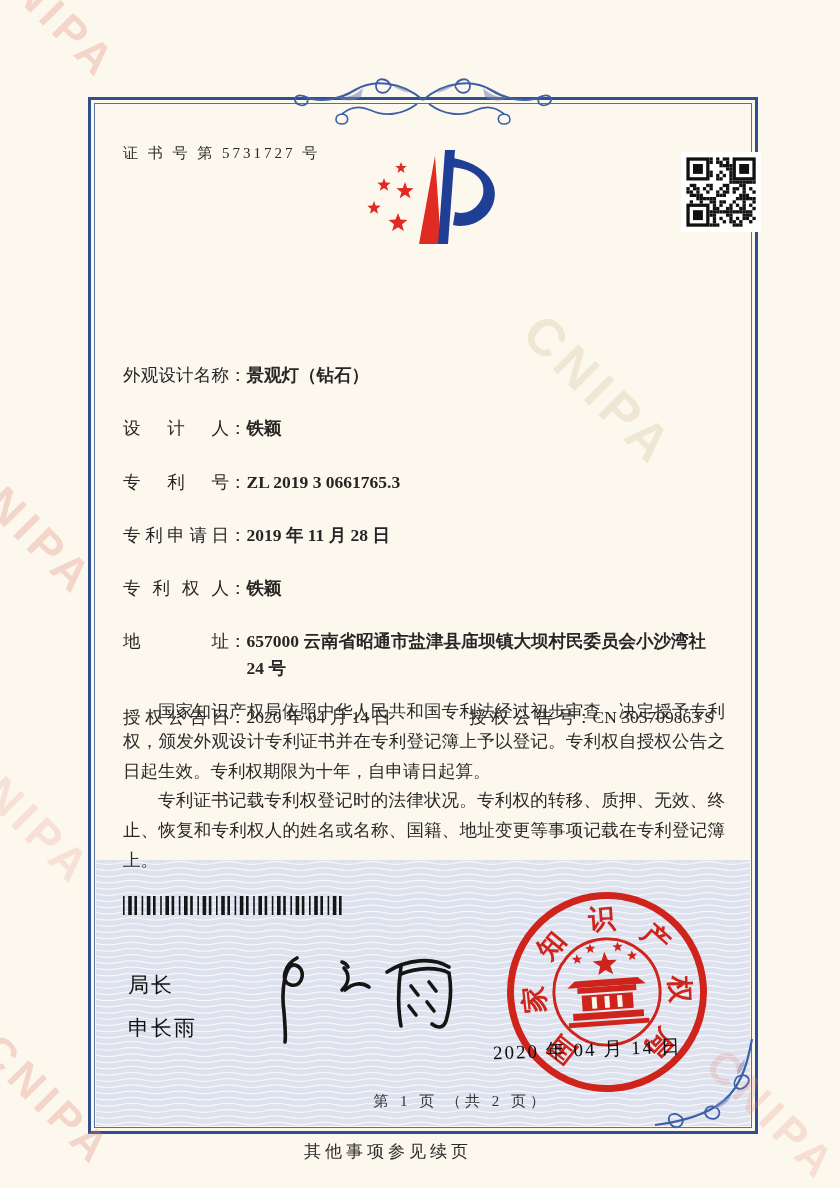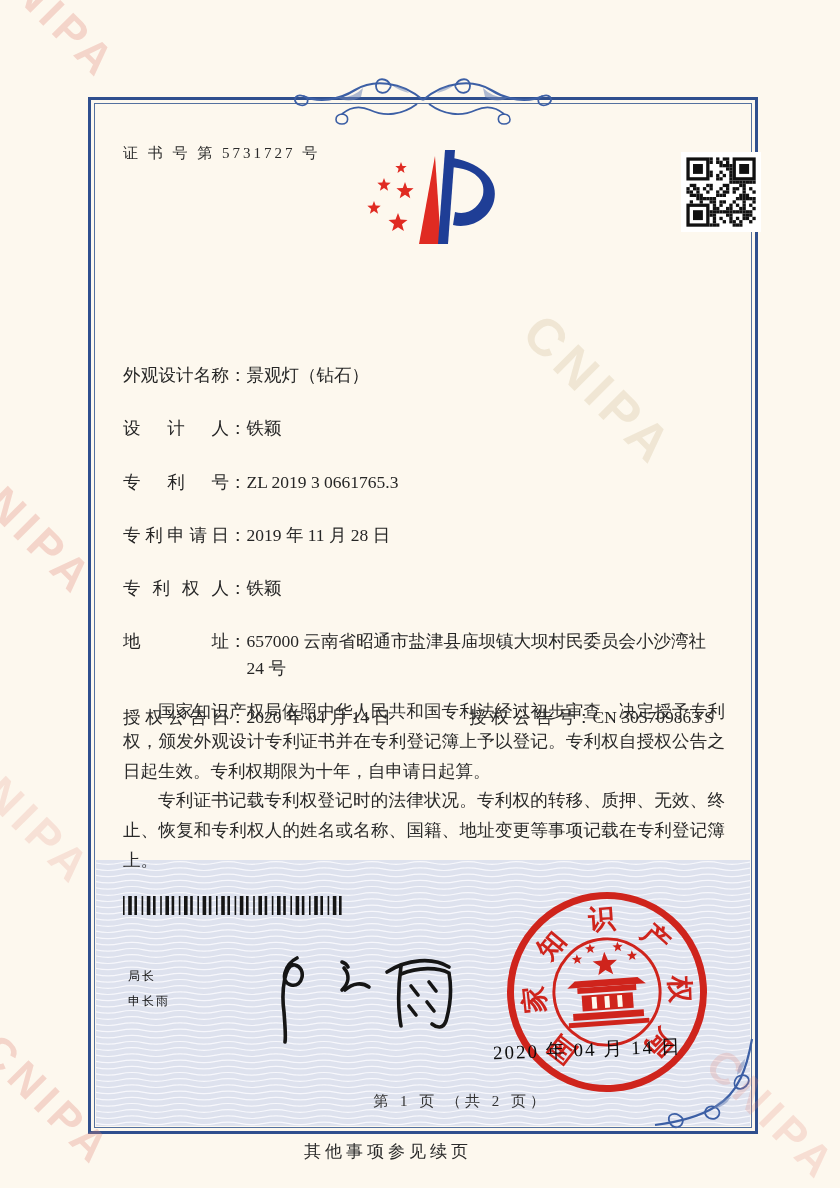--- a/index.html
+++ b/index.html
@@ -38,31 +38,31 @@
   #cert-no{left:32px;top:44px;font-size:15px;letter-spacing:3px;color:#2a2a2a;}
   #logo{left:248px;top:42px;width:170px;height:112px;}
   #qr{left:590px;top:52px;width:76px;height:76px;background:#fff;padding:2px;}
   #title{left:0;top:156px;width:100%;text-align:center;font-size:37px;font-weight:bold;
          letter-spacing:7px;color:#171717;}
 
   #fields{left:32px;top:262px;width:604px;font-size:17.5px;line-height:1.5;color:#262626;}
   .frow{margin-bottom:27px;white-space:nowrap;}
   .flabel{display:inline-block;width:106px;text-align:justify;text-align-last:justify;vertical-align:top;}
   .fcolon{vertical-align:top;}
-  .fvalue{display:inline-block;max-width:470px;white-space:normal;vertical-align:top;line-height:1.5;}
+  .fvalue{display:inline-block;max-width:470px;white-space:normal;vertical-align:top;line-height:1.5;font-weight:bold;}
   #grant-row{display:flex;margin-top:-4px;}
   #grant-left{width:330px;white-space:nowrap;}
   #grant-right{white-space:nowrap;margin-left:16px;}
 
   #body-text{left:32px;top:597px;width:602px;font-size:17.5px;line-height:1.7;
              text-align:justify;color:#2a2a2a;}
   #body-text p{margin:0;text-indent:2em;}
 
   #barcode{left:32px;top:796px;width:222px;height:19px;}
-  #signer{left:37px;top:864px;font-size:12px;line-height:2.05;letter-spacing:2px;color:#111;}
+  #signer{left:37px;top:864px;font-size:21px;line-height:2.05;letter-spacing:2px;color:#111;}
   #signature{left:150px;top:838px;width:240px;height:115px;}
 
   #seal{left:416px;top:792px;width:200px;height:200px;z-index:12;transform:rotate(-4deg);}
   #seal-ring{position:absolute;left:0;top:0;width:186px;height:186px;border:7px solid #cf241c;
              border-radius:50%;}
   .seal-char{position:absolute;left:50%;top:50%;font-size:27px;font-weight:bold;color:#cf241c;
              font-family:"Liberation Serif",serif;}
   #emblem{position:absolute;left:41px;top:41px;width:118px;height:118px;}
   #seal-date{left:402px;top:936px;width:240px;font-size:19px;letter-spacing:2px;color:#0d0d0d;
              z-index:13;transform:rotate(-2deg);}

